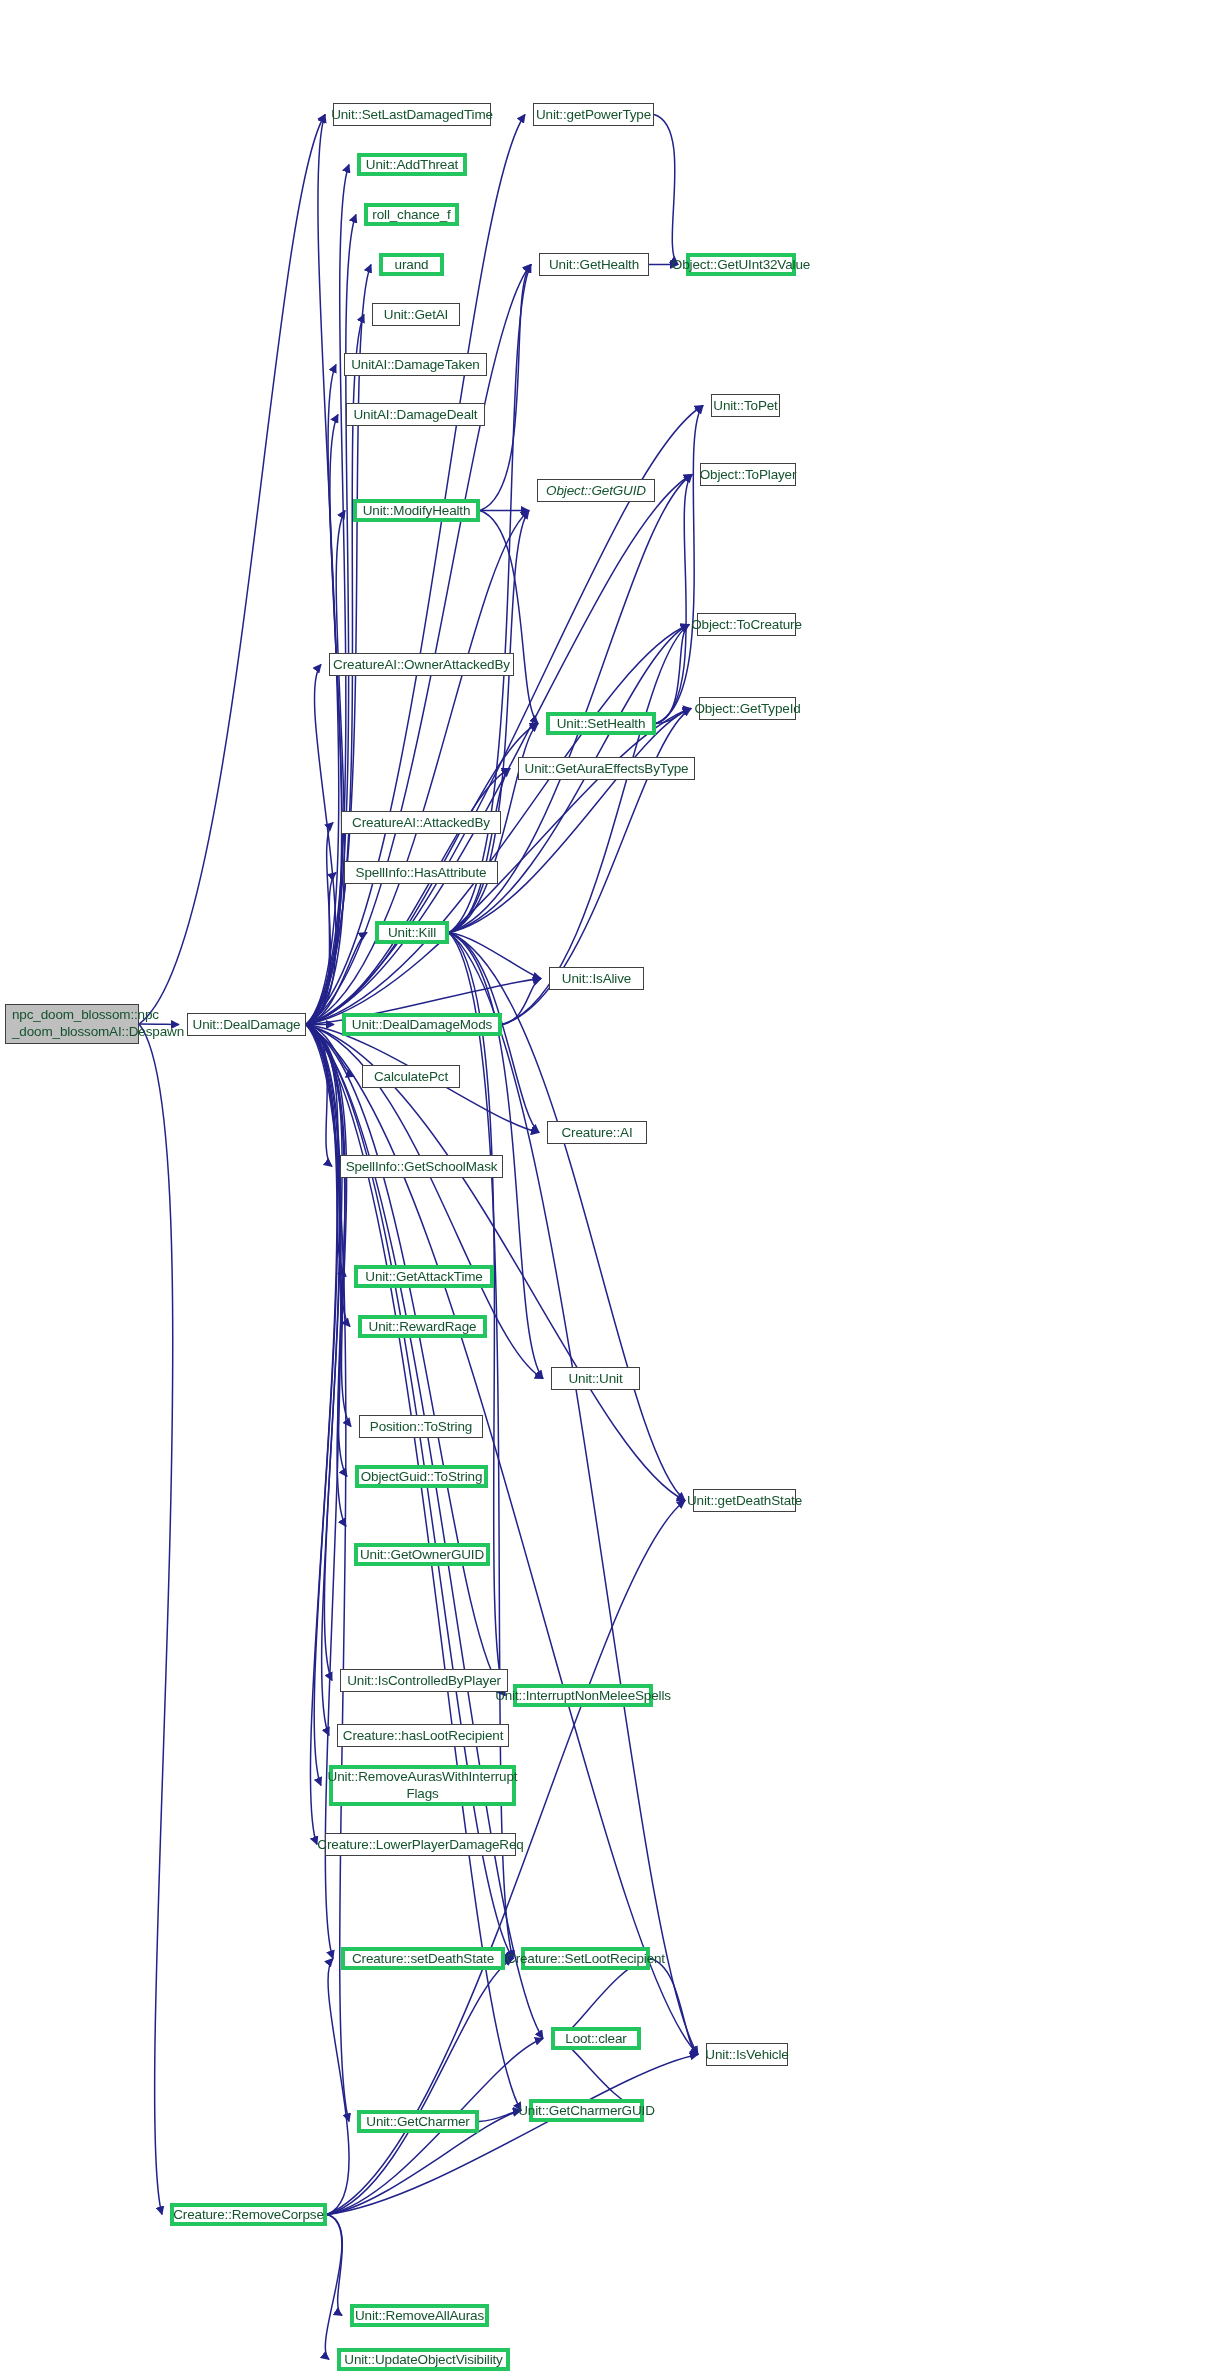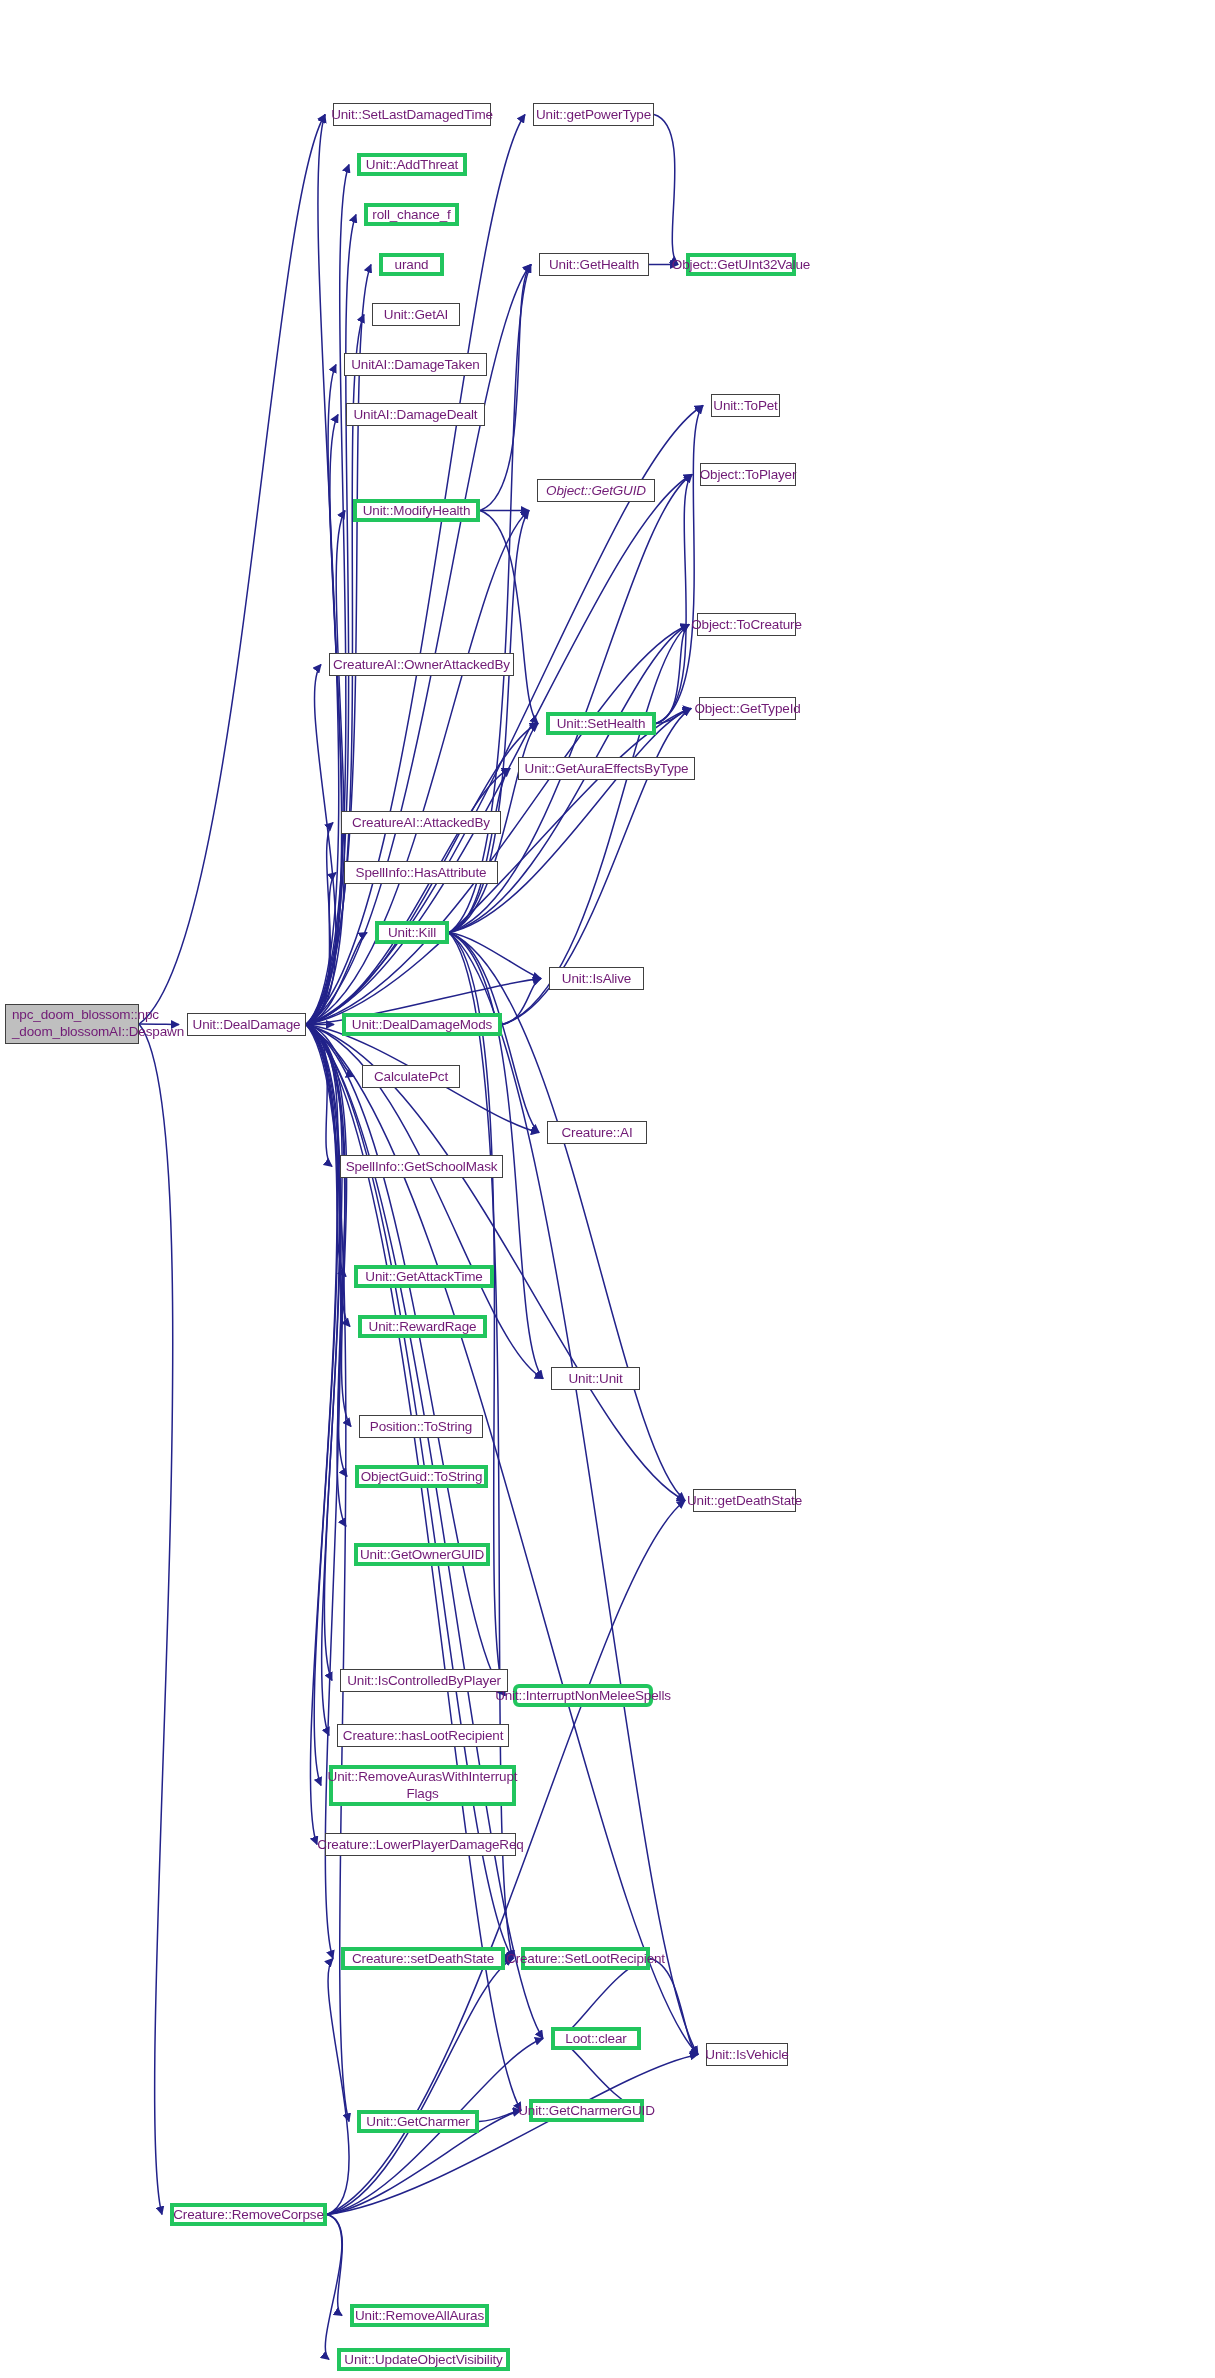--- a/index.html
+++ b/index.html
@@ -28,21 +28,21 @@
     position: absolute;
     box-sizing: border-box;
     display: flex;
     align-items: center;
     justify-content: center;
     text-align: center;
     background: #ffffff;
     border: 1px solid #404040;
     font-size: 13.5px;
     line-height: 1.12;
-    color: #701a75;
+    color: #14532d;
     letter-spacing: -0.15px;
     white-space: pre-line;
     padding: 0 7px;
     z-index: 5;
   }
   .node.red {
     border: 4px solid #22c55e;
   }
   .node.root {
     background: #bfbfbf;
@@ -186,21 +186,21 @@
       <div class="node red" style="left: 350px; top: 2304px; width: 139px; height: 23px;">Unit::RemoveAllAuras</div>
       <div class="node red" style="left: 337px; top: 2348px; width: 173px; height: 23px;">Unit::UpdateObjectVisibility</div>
       <div class="node" style="left: 533px; top: 103px; width: 121px; height: 23px;">Unit::getPowerType</div>
       <div class="node" style="left: 539px; top: 253px; width: 110px; height: 23px;">Unit::GetHealth</div>
       <div class="node" style="left: 537px; top: 479px; width: 118px; height: 23px; font-style: italic;">Object::GetGUID</div>
       <div class="node red" style="left: 546px; top: 712px; width: 110px; height: 23px;">Unit::SetHealth</div>
       <div class="node" style="left: 518px; top: 757px; width: 177px; height: 23px;">Unit::GetAuraEffectsByType</div>
       <div class="node" style="left: 549px; top: 967px; width: 95px; height: 23px;">Unit::IsAlive</div>
       <div class="node" style="left: 547px; top: 1121px; width: 100px; height: 23px;">Creature::AI</div>
       <div class="node" style="left: 551px; top: 1367px; width: 89px; height: 23px;">Unit::Unit</div>
-      <div class="node red" style="left: 513px; top: 1684px; width: 140px; height: 23px; border-radius: 6px;">Unit::InterruptNonMeleeSpells</div>
+      <div class="node red" style="left: 513px; top: 1684px; width: 140px; height: 23px;">Unit::InterruptNonMeleeSpells</div>
       <div class="node red" style="left: 521px; top: 1947px; width: 129px; height: 23px;">Creature::SetLootRecipient</div>
       <div class="node red" style="left: 551px; top: 2027px; width: 90px; height: 23px;">Loot::clear</div>
       <div class="node red" style="left: 529px; top: 2099px; width: 115px; height: 23px;">Unit::GetCharmerGUID</div>
       <div class="node red" style="left: 686px; top: 253px; width: 110px; height: 23px;">Object::GetUInt32Value</div>
       <div class="node" style="left: 711px; top: 394px; width: 69px; height: 23px;">Unit::ToPet</div>
       <div class="node" style="left: 700px; top: 463px; width: 96px; height: 23px;">Object::ToPlayer</div>
       <div class="node" style="left: 697px; top: 613px; width: 99px; height: 23px;">Object::ToCreature</div>
       <div class="node" style="left: 699px; top: 697px; width: 97px; height: 23px;">Object::GetTypeId</div>
       <div class="node" style="left: 693px; top: 1489px; width: 103px; height: 23px;">Unit::getDeathState</div>
       <div class="node" style="left: 706px; top: 2043px; width: 82px; height: 23px;">Unit::IsVehicle</div>

